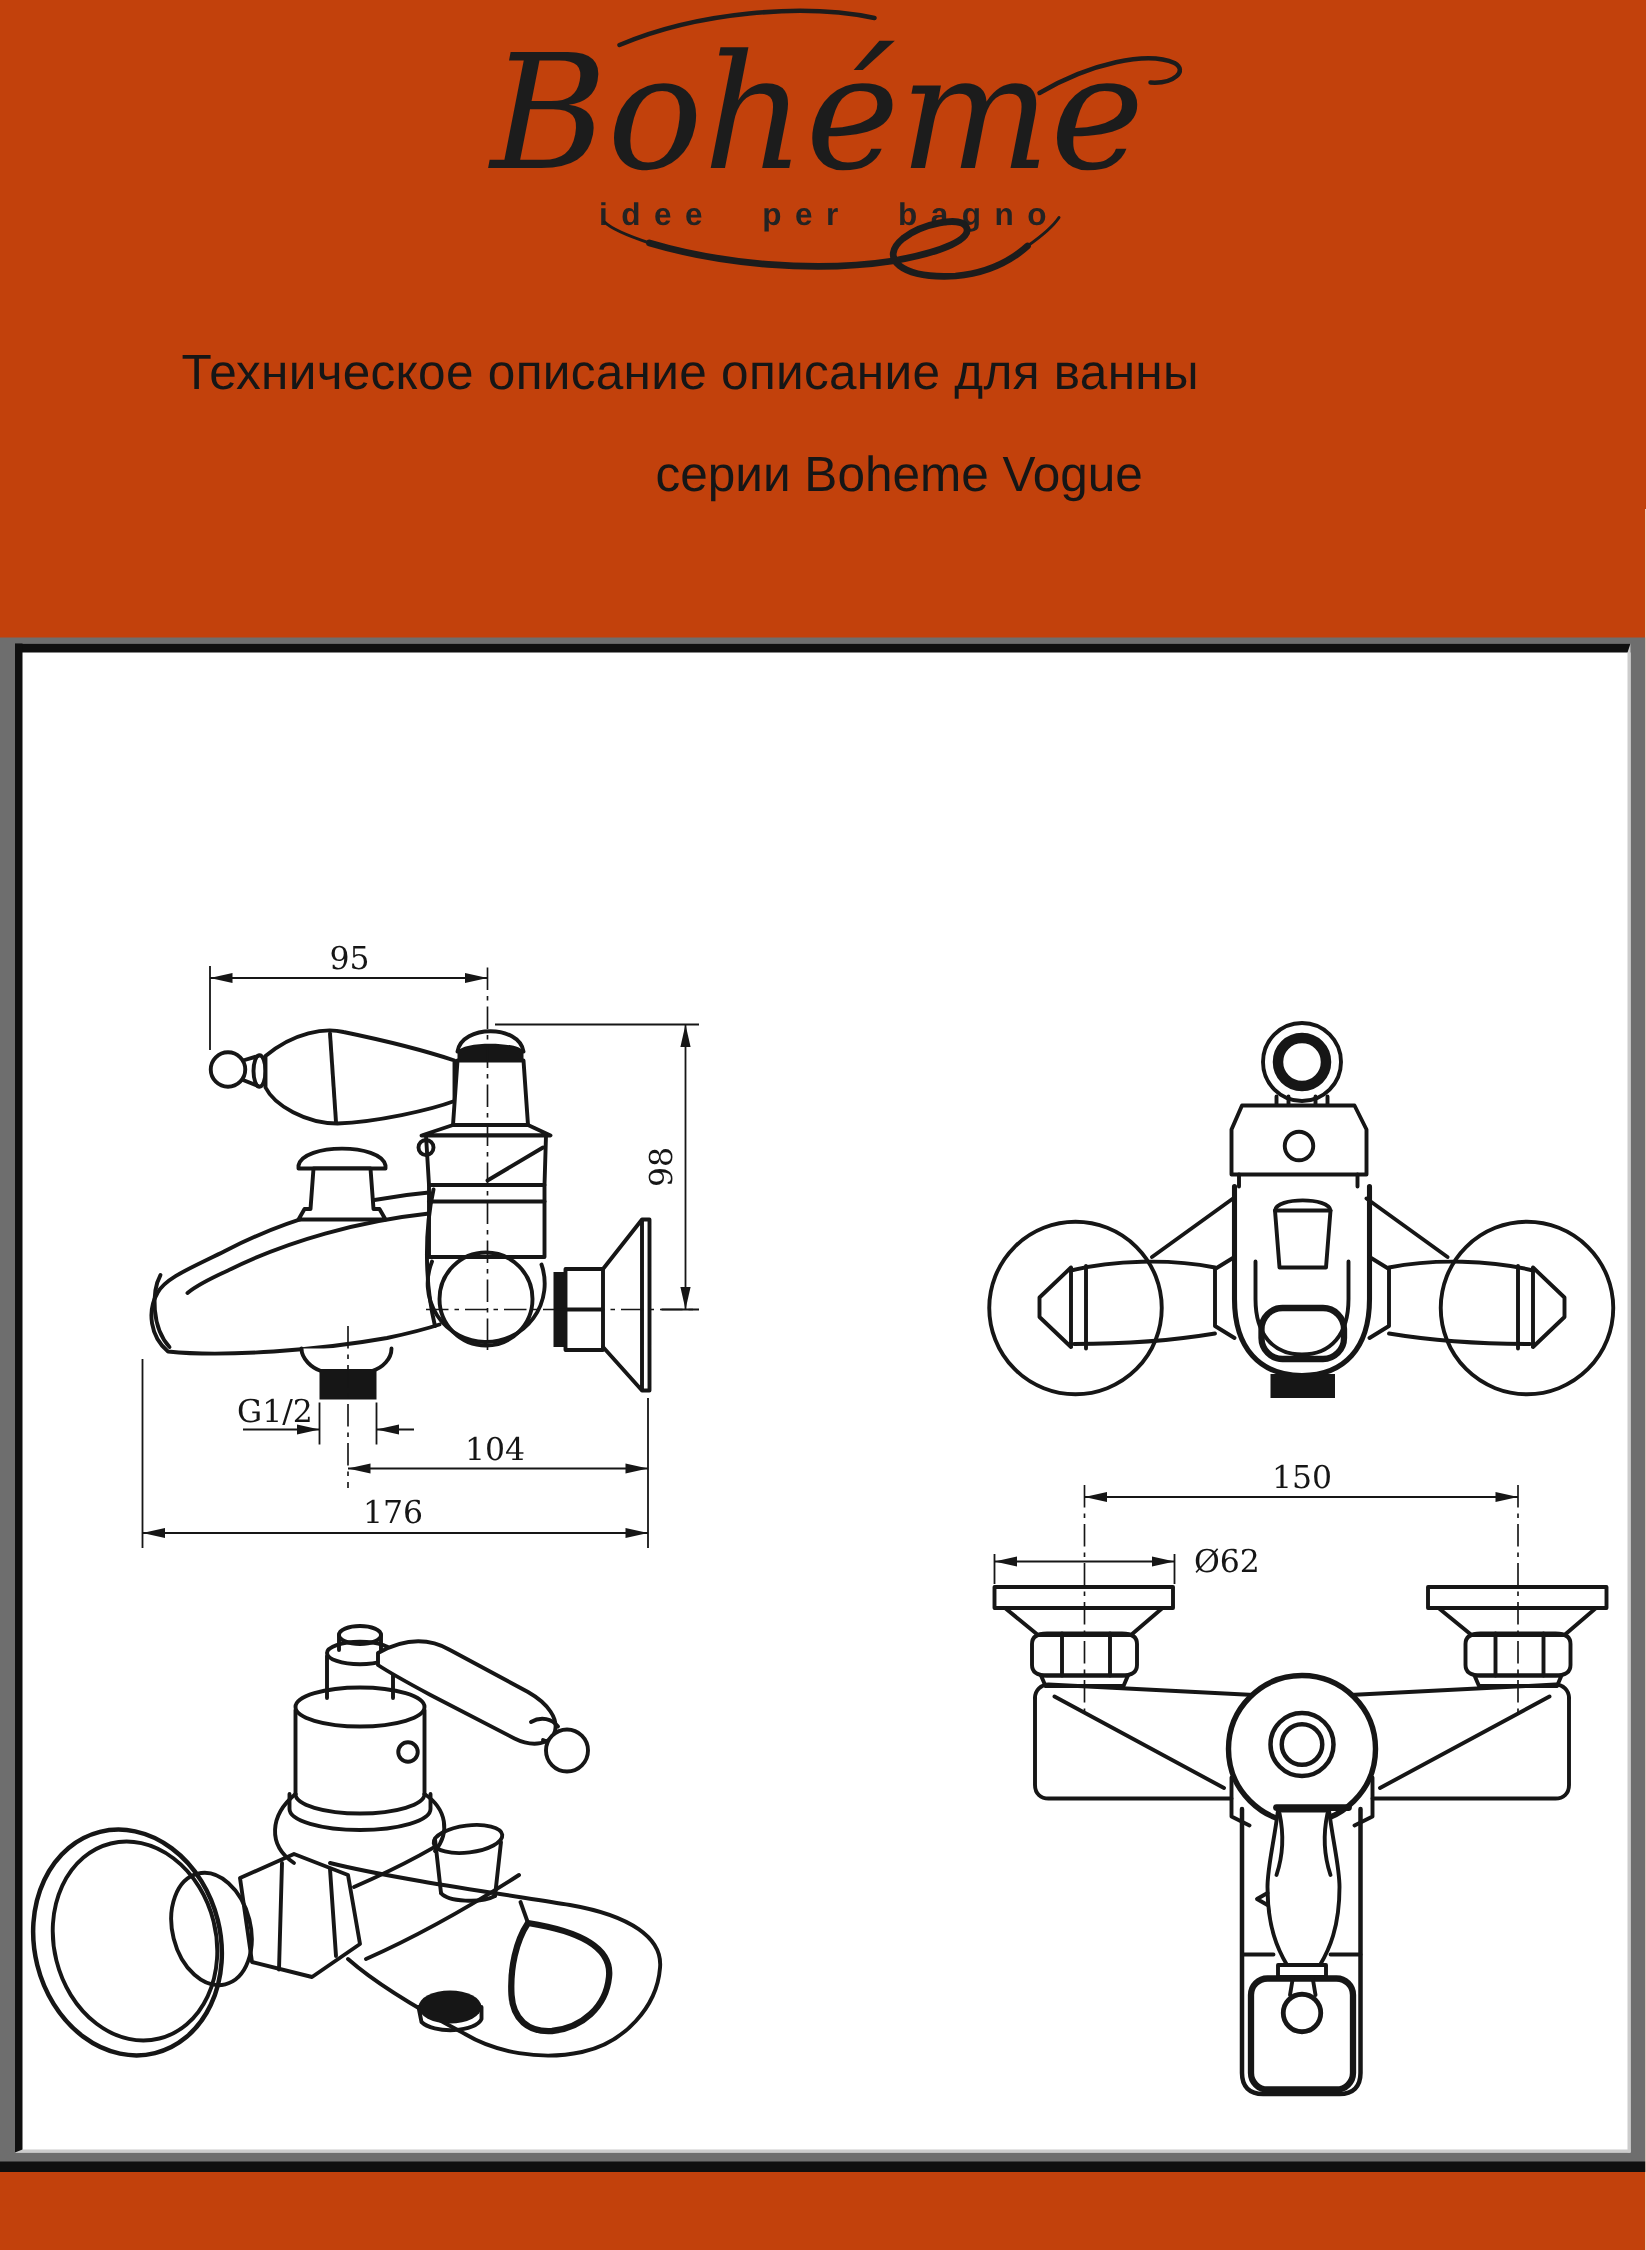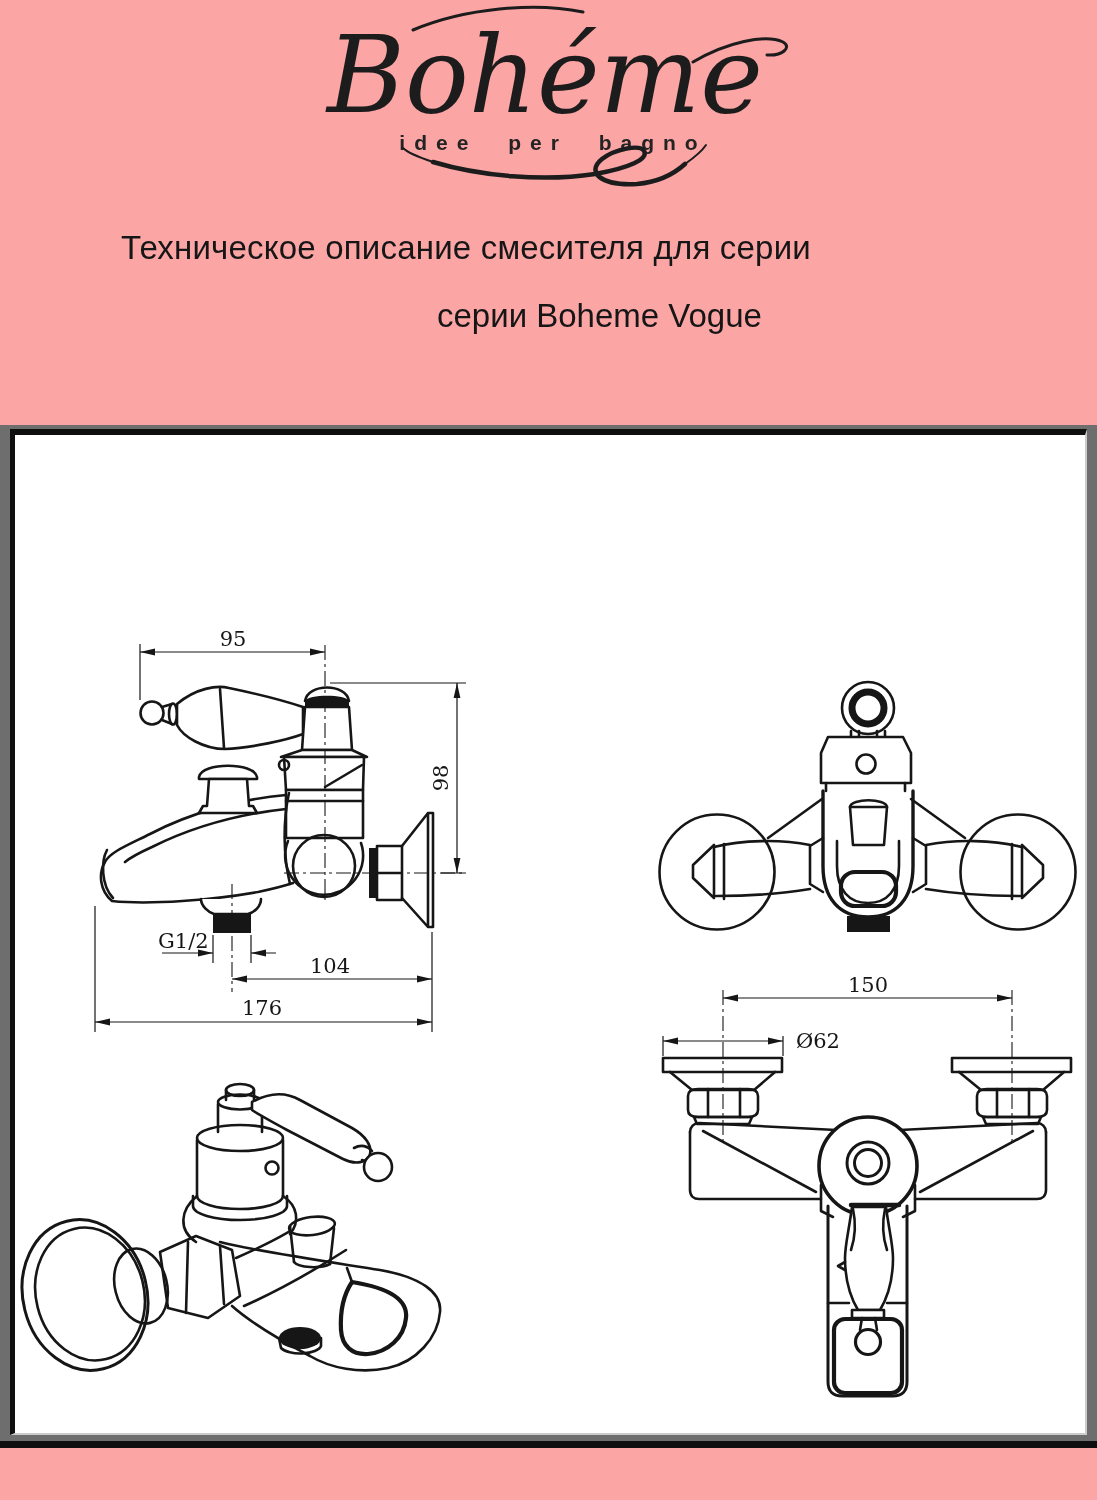--- a/index.html
+++ b/index.html
@@ -1,16 +1,16 @@
 <!DOCTYPE html>
 <html><head>
 <meta charset="utf-8">
 <style>
   html,body{margin:0;padding:0;background:#fff;}
-  .page{position:relative;width:1097px;height:1500px;background:#fca5a5;overflow:hidden;
+  .page{position:relative;width:1097px;height:1500px;background:#c2410c;overflow:hidden;
         font-family:"Liberation Sans",sans-serif;color:#1a1a1a;}
   .logo-wrap{position:absolute;left:295px;top:0px;width:510px;height:200px;}
   .title-line1{position:absolute;left:121px;top:229px;font-size:33px;font-weight:400;
                letter-spacing:0.2px;color:#161616;white-space:nowrap;}
   .title-line2{position:absolute;left:393px;top:297px;font-size:33px;font-weight:400;
                color:#161616;white-space:nowrap;margin-left:44px;}
   .frame-gray{position:absolute;left:0;top:425px;width:1097px;height:1023px;background:#6e6e6e;}
   .frame-white{position:absolute;left:10px;top:429px;width:1070px;height:998px;background:#ffffff;
                border-top:6px solid #0f0f0f;border-left:5px solid #0f0f0f;
                border-right:2px solid #cccccc;border-bottom:2px solid #cccccc;}
@@ -43,21 +43,21 @@
     </g>
     <text class="logo-brand" x="250" y="112" text-anchor="middle">Bohéme</text>
     <text class="logo-tag" x="258" y="150" text-anchor="middle">idee per bagno</text>
     <g>
       <path class="flourish" stroke-width="4.5" d="M138,162 C185,176 248,182 300,174 C334,168 354,159 349,151 C345,144 320,149 307,159 C291,172 305,186 342,184 C365,182 380,173 390,164"></path>
       <path class="flourish" stroke-width="2" d="M390,164 C400,157 407,151 411,145"></path>
       <path class="flourish" stroke-width="2" d="M138,162 C120,156 112,152 108,148"></path>
     </g>
   </svg>
 
-  <div class="title-line1">Техническое описание смесителя для серии</div>
+  <div class="title-line1">Техническое описание описание для ванны</div>
   <div class="title-line2">серии Boheme Vogue</div>
 
   <div class="frame-gray"></div>
   <div class="frame-white"></div>
   <div class="frame-bottom-black"></div>
 
   <svg class="sheet" width="1097" height="1023" viewBox="0 425 1097 1023">
 
     <g>
 

